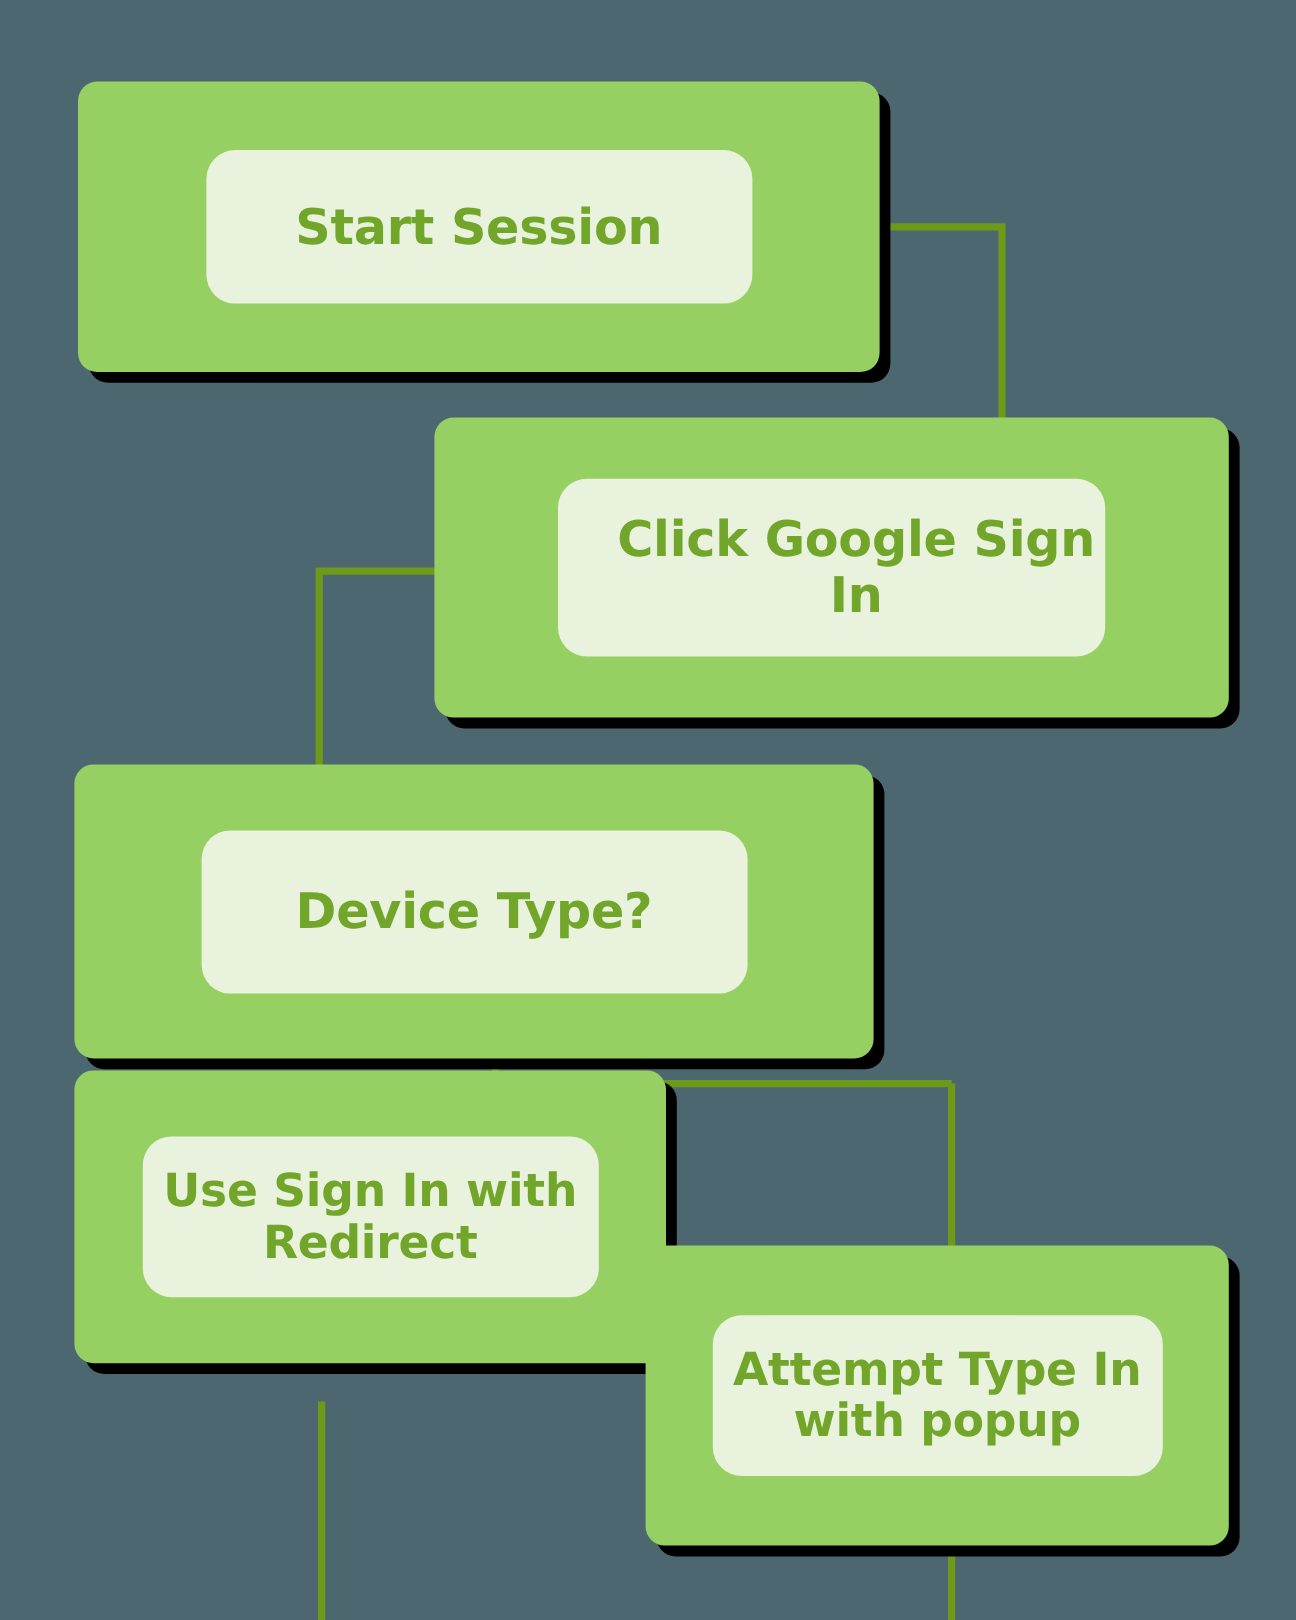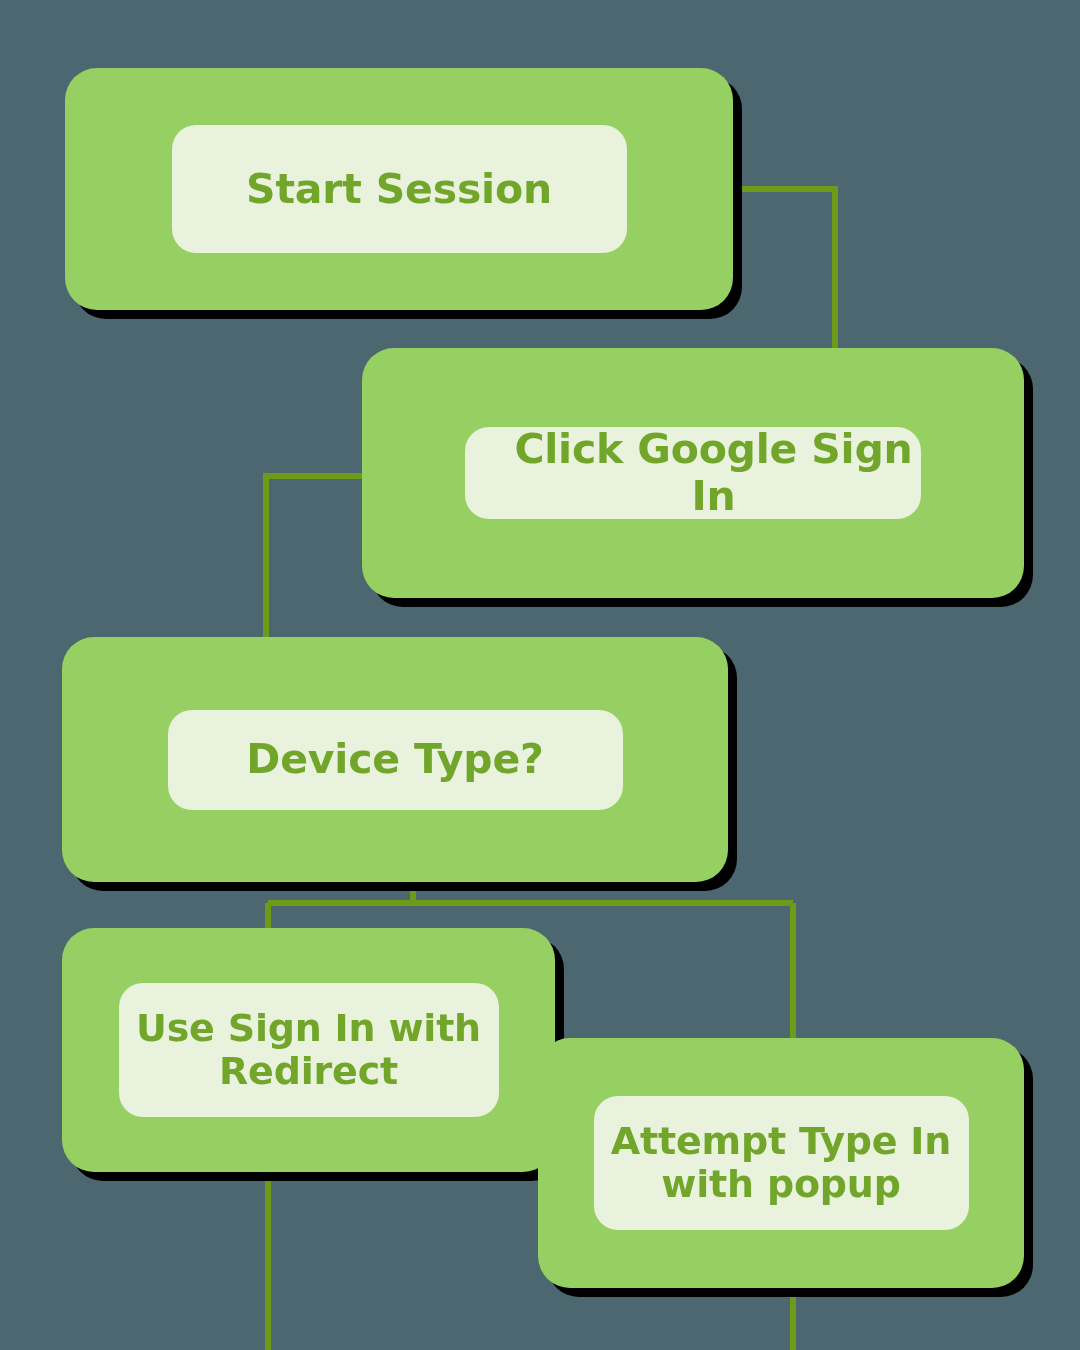--- a/index.html
+++ b/index.html
@@ -27,21 +27,21 @@
     z-index: 1;
     pointer-events: none;
   }
 
   
   .node {
     position: absolute;
     z-index: 2;
     box-sizing: border-box;
     background: #96cf62;
-    border-radius: 32px;
+    border-radius: 16px;
     box-shadow: 9px 9px 0 0 #000000;
     display: flex;
     align-items: center;
     justify-content: center;
   }
   .node.overlap { z-index: 3; }
 
   .node-pill {
     box-sizing: border-box;
     background: #e8f2dc;
@@ -58,28 +58,28 @@
     letter-spacing: -0.2px;
     white-space: pre-line;
   }
 
   
   #node-start        { left: 65px;  top: 68px;   width: 668px; height: 242px; }
   #node-start .node-pill   { width: 455px; height: 128px; }
   #node-start .node-label  { font-size: 41px; }
 
   #node-click        { left: 362px; top: 348px;  width: 662px; height: 250px; }
-  #node-click .node-pill   { width: 456px; height: 92px; padding-left: 41px; }
+  #node-click .node-pill   { width: 456px; height: 148px; padding-left: 41px; }
   #node-click .node-label  { font-size: 41px; }
 
   #node-device       { left: 62px;  top: 637px;  width: 666px; height: 245px; }
-  #node-device .node-pill  { width: 455px; height: 100px; }
+  #node-device .node-pill  { width: 455px; height: 136px; }
   #node-device .node-label { font-size: 41px; }
 
-  #node-redirect     { left: 62px;  top: 928px;  width: 493px; height: 244px; }
+  #node-redirect     { left: 62px;  top: 892px;  width: 493px; height: 244px; }
   #node-redirect .node-pill  { width: 380px; height: 134px; }
   #node-redirect .node-label { font-size: 38px; }
 
   #node-popup        { left: 538px; top: 1038px; width: 486px; height: 250px; }
   #node-popup .node-pill   { width: 375px; height: 134px; }
   #node-popup .node-label  { font-size: 38px; }
 </style>
 </head>
 <body>
 

